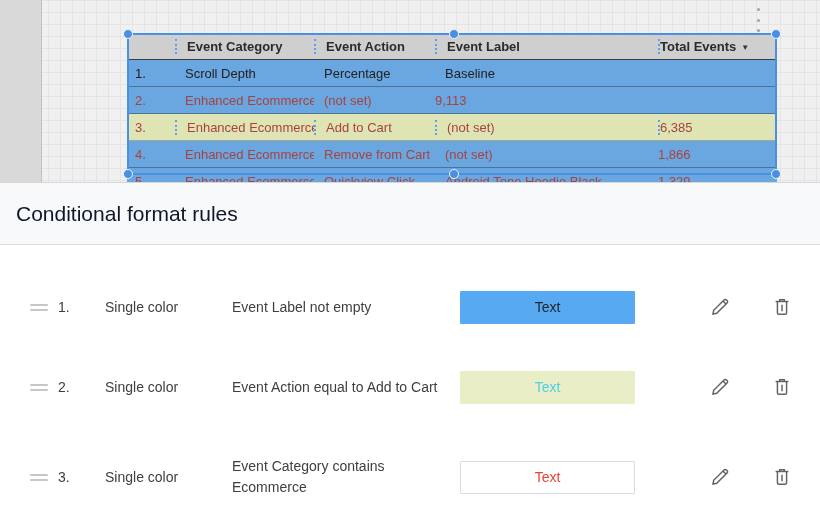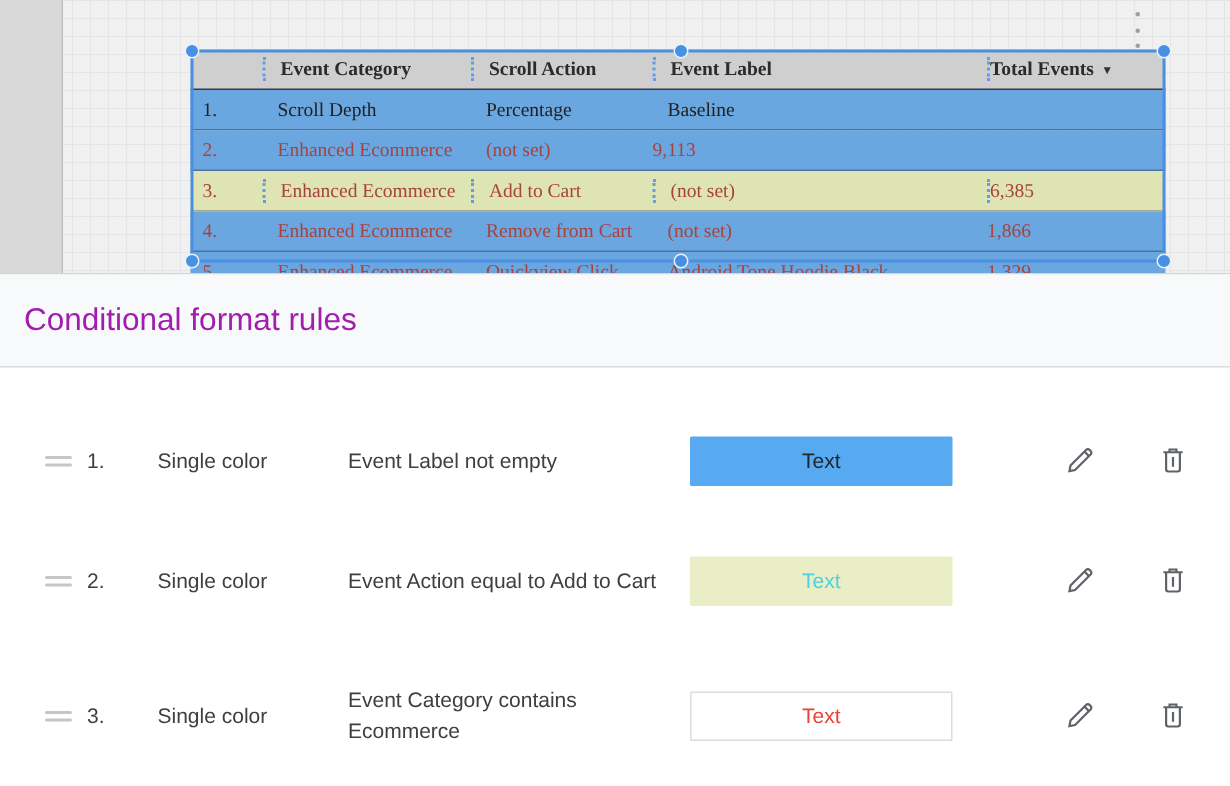--- a/index.html
+++ b/index.html
@@ -15,21 +15,21 @@
     background-size:12px 12px; overflow:hidden; }
   .left-strip { position:absolute; left:0; top:0; width:42px; height:182px;
     background:#d9d9d9; border-right:1px solid #c2c2c2; }
   .kebab { position:absolute; left:752px; top:8px; width:12px; height:24px;
     display:flex; flex-direction:column; align-items:center; justify-content:space-between;
     cursor:pointer; }
   .kebab i { width:3px; height:3px; border-radius:50%; background:#9aa0a6; }
 
   
   .table { position:absolute; left:127px; top:33px; width:650px;
-    font-size:13px;font-family:Liberation Serif, serif; }
+    font-size:13px; }
   .trow { display:grid; grid-template-columns:48px 139px 121px 223px 119px;
     height:27px; align-items:center; }
   .trow .c { padding-left:10px; overflow:hidden; white-space:nowrap; }
   .trow .c.num { padding-left:8px; }
   .trow .c.total { text-align:left; padding-right:8px; padding-left:0; }
   .thead { background:#cfcfcf; font-weight:bold; color:#2b2b2b;
     border-bottom:1px solid #3c3c3c; }
   .thead .c.dot, .row-khaki .c.dot { border-left:2px dotted #5e9df0; }
   .sort-arrow { display:inline-block; font-size:8px; color:#333; margin-left:5px;
     transform:translateY(-1px); }
@@ -42,21 +42,21 @@
   .sel { position:absolute; left:127px; top:33px; width:650px; height:142px;
     border:2px solid #4a90e2; pointer-events:none; }
   .handle { position:absolute; width:10px; height:10px; border-radius:50%;
     background:#4a90e2; border:1px solid #eaf2fb; pointer-events:auto; }
 
   
   .panel { position:absolute; left:0; top:182px; width:820px; height:342px;
     background:#fff; border-top:1px solid #d6d6d6; }
   .panel-header { height:62px; background:#f8f9fa; border-bottom:1px solid #dadce0;
     display:flex; align-items:center; padding-left:16px; }
-  .panel-title { font-size:21px; color:#a21caf; font-weight:400; }
+  .panel-title { font-size:21px; color:#0f172a; font-weight:400; }
   .rules { padding-top:22px; }
   .rule { display:grid;
     grid-template-columns:28px 47px 127px 228px 175px 1fr;
     align-items:center; height:80px; padding-left:30px; color:#3c4043; font-size:14px; }
   .rule.tall { height:100px; }
   .drag { width:18px; cursor:grab; }
   .drag i { display:block; width:18px; height:2px; background:#c4c7c5;
     border-radius:1px; margin:3px 0; }
   .rule-cond { width:215px; line-height:21px; }
   .swatch { width:175px; height:33px; border:none; border-radius:1px;
@@ -80,21 +80,21 @@
     <div class="kebab">
       <i></i>
         <i></i>
         <i></i>
     </div>
 
     <div class="table">
       <div class="trow thead">
         <div class="c num"></div>
         <div class="c dot">Event Category</div>
-        <div class="c dot">Scroll Action</div>
+        <div class="c dot">Event Action</div>
         <div class="c dot">Event Label</div>
         <div class="c dot total"><span>Total Events</span><span class="sort-arrow">▼</span></div>
       </div>
 
       <div class="trow row-blue text-dark">
         <div class="c num">1.</div>
         <div class="c">Scroll Depth</div>
         <div class="c">Percentage</div>
         <div class="c">Baseline</div>
       </div>

